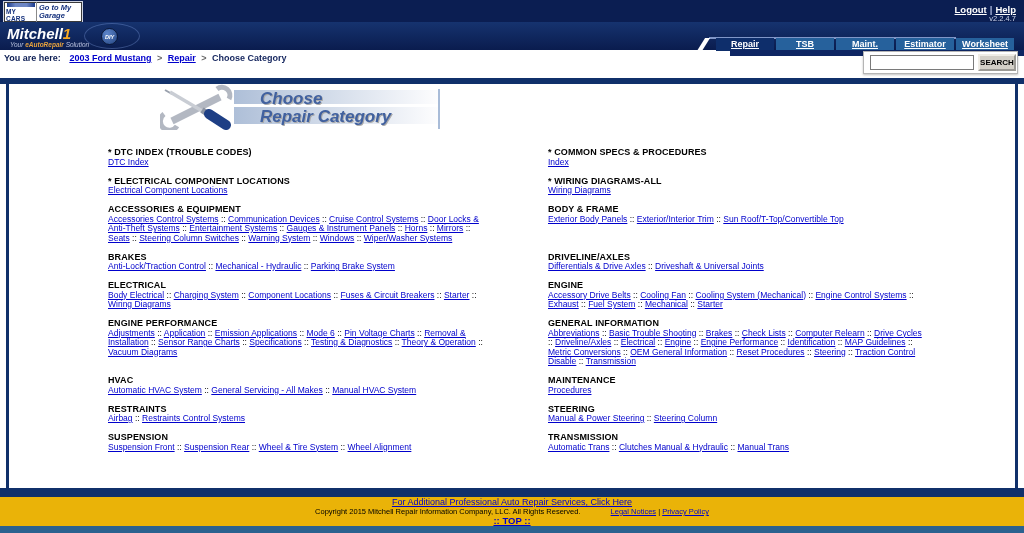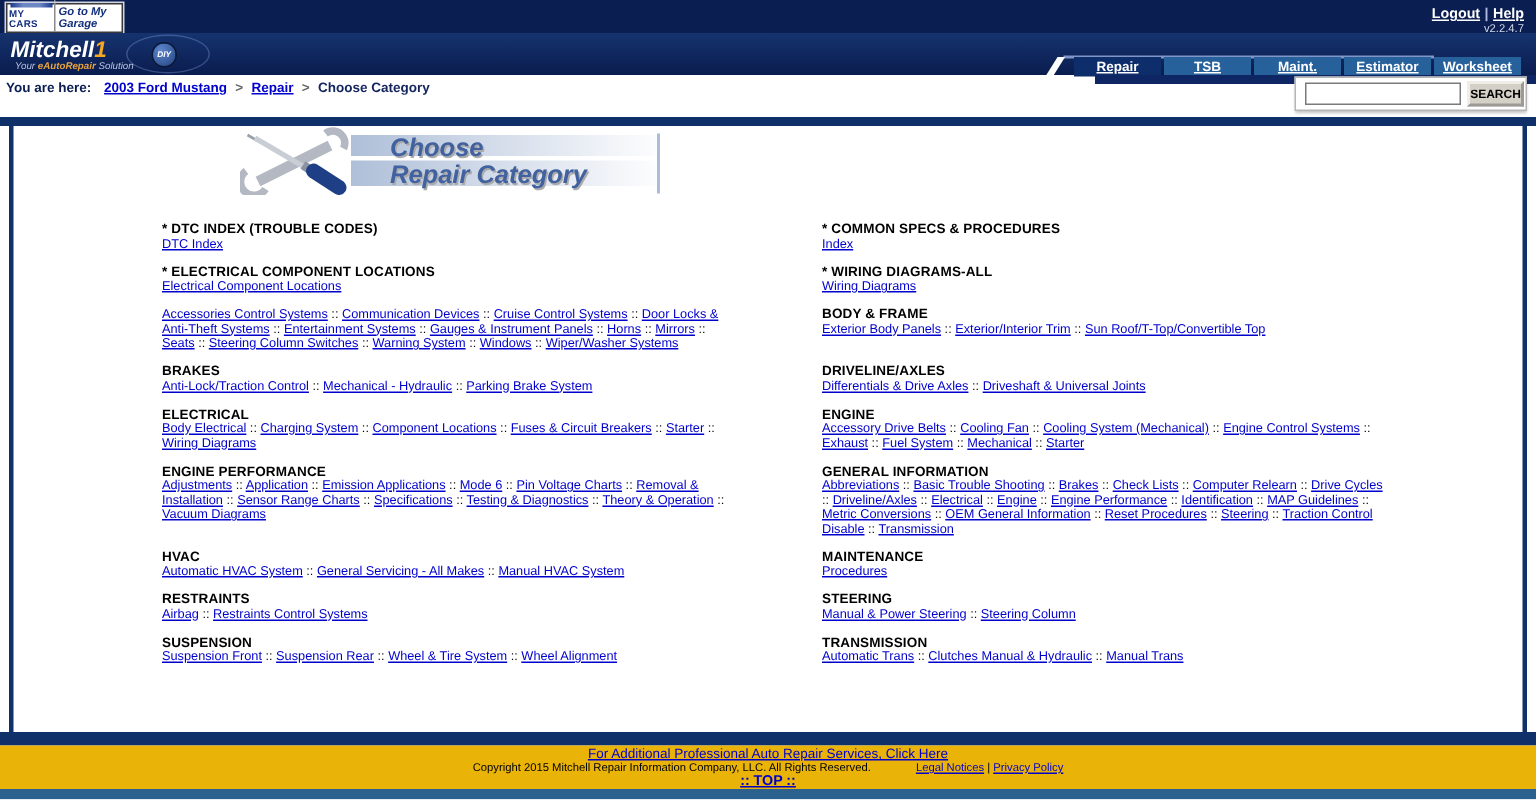--- a/index.html
+++ b/index.html
@@ -2,21 +2,21 @@
 <html><head>
 <meta charset="utf-8">
 <style>
   * { margin:0; padding:0; box-sizing:border-box; }
   html,body { background:#fff; }
   body { font-family:"Liberation Sans", sans-serif; }
   #app { position:relative; width:1024px; height:533px; overflow:hidden; background:#fff; }
 
   
   .topbar { position:absolute; left:0; top:0; width:1024px; height:22px; background:#0b1e52; }
-  .mycars { position:absolute; left:4px; top:2px; height:20px; display:flex; align-items:flex-end;
+  .mycars { position:absolute; left:4px; top:2px; height:20px; display:flex; align-items:center;
             background:#fff; border:1px solid #3a3a3a; outline:1px solid #cfd4e2; cursor:pointer; }
   .plate { width:32px; border-right:1px solid #8a8a8a; display:flex; flex-direction:column; align-items:center; padding:1px 1px; }
   .plate-top { width:28px; height:4px; background:linear-gradient(to right,#1a3a8c,#6d86c4 30%,#6d86c4 70%,#1a3a8c); margin-bottom:1px; }
   .plate-text { font-size:6.5px; font-weight:bold; color:#14307c; letter-spacing:0.2px; }
   .garage-label { width:44px; padding:1px 2px; font-size:7.5px; font-weight:bold; font-style:italic;
                   color:#14307c; line-height:8px; }
   .sessionlinks { position:absolute; right:8px; top:4px; font-size:9.5px; font-weight:bold; color:#fff; }
   .sessionlinks a { color:#fff; text-decoration:underline; cursor:pointer; }
   .sess-sep { color:#aebadf; padding:0 3px; }
   .version { position:absolute; right:8px; top:14px; font-size:7.5px; color:#cfd6ea; }
@@ -179,20 +179,21 @@
         </div>
         <div>
           <div class="cat-title">* ELECTRICAL COMPONENT LOCATIONS</div>
           <div class="cat-links"><a>Electrical Component Locations</a></div>
         </div>
         <div>
           <div class="cat-title">* WIRING DIAGRAMS-ALL</div>
           <div class="cat-links"><a>Wiring Diagrams</a></div>
         </div>
         <div>
+          <div class="cat-title">ACCESSORIES &amp; EQUIPMENT</div>
           <div class="cat-links"><a>Accessories Control Systems</a><span class="sep"> :: </span><a>Communication Devices</a><span class="sep"> :: </span><a>Cruise Control Systems</a><span class="sep"> :: </span><a>Door Locks &amp; Anti-Theft Systems</a><span class="sep"> :: </span><a>Entertainment Systems</a><span class="sep"> :: </span><a>Gauges &amp; Instrument Panels</a><span class="sep"> :: </span><a>Horns</a><span class="sep"> :: </span><a>Mirrors</a><span class="sep"> :: </span><a>Seats</a><span class="sep"> :: </span><a>Steering Column Switches</a><span class="sep"> :: </span><a>Warning System</a><span class="sep"> :: </span><a>Windows</a><span class="sep"> :: </span><a>Wiper/Washer Systems</a></div>
         </div>
         <div>
           <div class="cat-title">BODY &amp; FRAME</div>
           <div class="cat-links"><a>Exterior Body Panels</a><span class="sep"> :: </span><a>Exterior/Interior Trim</a><span class="sep"> :: </span><a>Sun Roof/T-Top/Convertible Top</a></div>
         </div>
         <div>
           <div class="cat-title">BRAKES</div>
           <div class="cat-links"><a>Anti-Lock/Traction Control</a><span class="sep"> :: </span><a>Mechanical - Hydraulic</a><span class="sep"> :: </span><a>Parking Brake System</a></div>
         </div>

